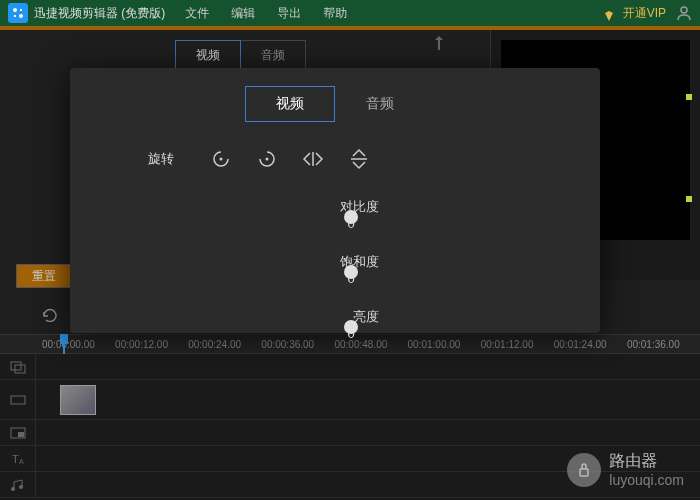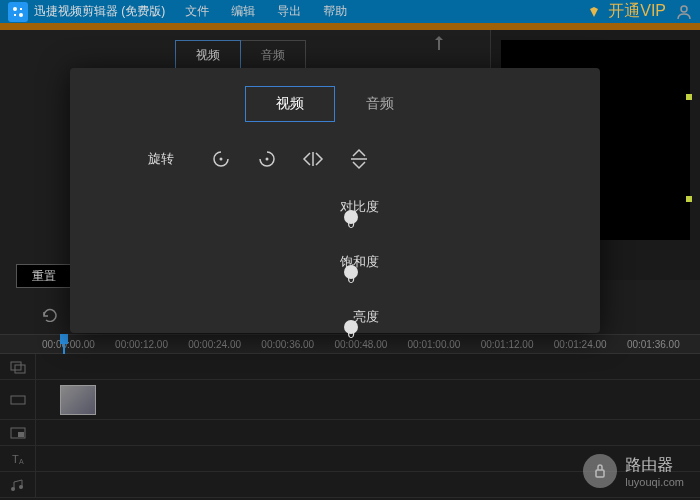--- a/index.html
+++ b/index.html
@@ -8,39 +8,39 @@
     background: #1e1e1e;
     font-family: "Microsoft YaHei", sans-serif;
     font-size: 12px;
     color: #ccc;
     overflow: hidden;
     position: relative;
   }
   
   .top-bar {
     height: 30px;
-    background: #0369a1;
+    background: #14532d;
     display: flex;
     align-items: center;
     padding: 0 8px;
-    border-bottom: 7px solid #a16207;
+    border-bottom: 4px solid #a16207;
   }
   .logo {
     width: 20px; height: 20px;
     background: #2196f3;
     border-radius: 3px;
     display: flex; align-items: center; justify-content: center;
     margin-right: 6px;
     color: #fff; font-size: 12px;
   }
   .app-title { font-size: 12px; color: #ddd; margin-right: 20px; }
   .menu-items { display: flex; gap: 22px; }
   .menu-items span { color: #ccc; cursor: pointer; }
   .top-right { margin-left: auto; display: flex; align-items: center; gap: 10px; }
-  .vip-badge { color: #e6b74a; font-size: 16px; display: flex; align-items: center; gap: 8px; }
+  .vip-badge { color: #e6b74a; font-size: 12px; display: flex; align-items: flex-end; gap: 8px; }
   .user-icon { color: #888; }
 
   
   .bg-tabs {
     position: absolute;
     top: 40px; left: 175px;
     display: flex;
   }
   .bg-tab {
     padding: 6px 20px;
@@ -71,21 +71,21 @@
   }
   .preview-marker.m1 { top: 54px; right: -2px; }
   .preview-marker.m2 { bottom: 38px; right: -2px; }
   .preview-marker.m3 { bottom: 38px; left: 48px; }
 
   
   .reset-btn {
     position: absolute;
     top: 264px; left: 16px;
     width: 56px; height: 24px;
-    background: #000000;
+    background: #a16207;
     border: 1px solid #555;
     display: flex; align-items: center; justify-content: center;
     font-size: 12px; color: #ccc;
   }
 
   
   .undo-bar {
     position: absolute; top: 308px; left: 40px; width: 60px;
     display: flex; justify-content: space-between; color: #888;
   }
@@ -194,21 +194,21 @@
   .watermark {
     position: absolute; bottom: 12px; right: 16px;
     display: flex; align-items: center; gap: 8px;
     color: #fff; opacity: 0.7; justify-content: flex-end;
   }
   .watermark-icon {
     width: 34px; height: 34px; border-radius: 50%; background: #888;
     display: flex; align-items: center; justify-content: center;
   }
   .watermark-text .t1 { font-size: 16px; }
-  .watermark-text .t2 { font-size: 11px; color: #aaa; }
+  .watermark-text .t2 { font-size: 14px; color: #aaa; }
   svg { display: block; }
 </style>
 </head>
 <body>
 
 <div class="top-bar">
   <div class="logo">
     <svg width="14" height="14" viewBox="0 0 14 14">
         <circle cx="4" cy="4" r="2" fill="#fff"></circle>
         <circle cx="10" cy="10" r="2" fill="#fff"></circle>

